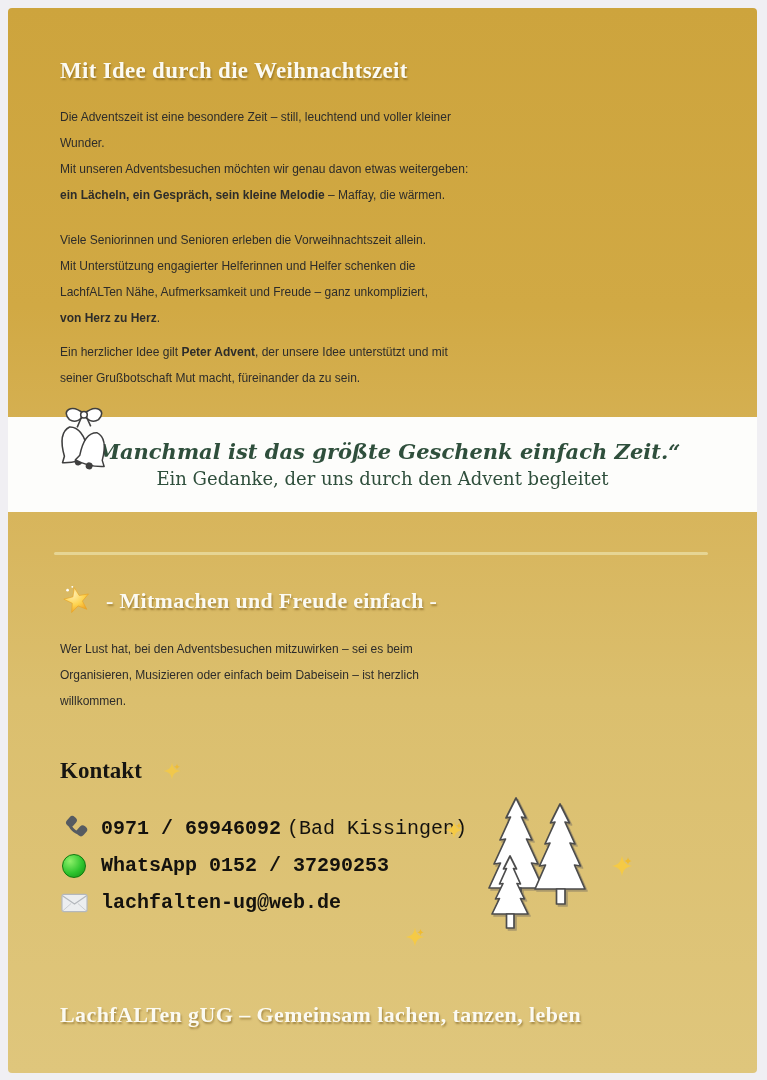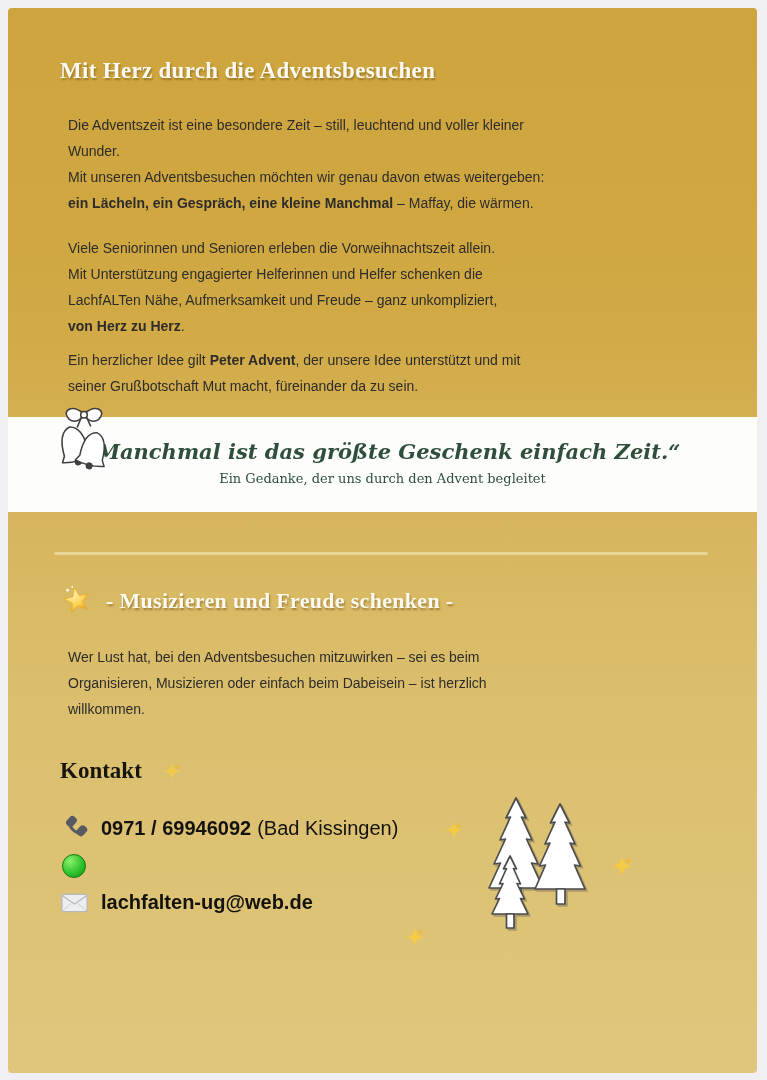--- a/index.html
+++ b/index.html
@@ -22,43 +22,43 @@
   }
   .abs{position:absolute;left:52px;}
   .title{
     top:50px;margin:0;
     font-family:"Liberation Serif",serif;font-weight:bold;font-size:23px;
     color:var(--heading-white,#fbfaf2);
     text-shadow:1px 2px 2px rgba(90,60,0,.45);
     letter-spacing:.3px;
   }
   .body-par{
-    margin:8px;width:690px;
-    font-size:14px;line-height:26px;
+    margin:0;width:690px;
+    font-size:12px;line-height:26px;
     color:var(--body-text,#2d2c2a);
     white-space:pre-wrap;
   }
   .body-par .b{font-weight:bold;}
   .p-intro{top:96px;}
   .p-seniors{top:219px;}
   .p-thanks{top:331px;}
   .p-mitmachen{top:628px;}
   .quote-band{
     position:absolute;left:0;top:409px;width:100%;height:95px;
     background:var(--band-bg,#fdfdfb);
     display:flex;flex-direction:column;justify-content:center;align-items:center;
   }
   .bells{position:absolute;left:44px;top:-16px;width:62px;height:76px;}
   .quote-l1{
     font-family:"DejaVu Serif",serif;font-style:italic;font-weight:bold;
     font-size:21px;line-height:29px;
     color:var(--quote-green,#2f4f3c);
   }
   .quote-l2{
-    font-family:"DejaVu Serif",serif;font-size:13px;line-height:26px;
+    font-family:"DejaVu Serif",serif;font-size:18px;line-height:26px;
     color:var(--quote-green,#2f4f3c);
   }
   .divider{
     position:absolute;left:46px;top:544px;width:654px;height:2.5px;
     background:var(--divider,#e8d89a);border-radius:2px;opacity:.9;
   }
   .section-head{
     position:absolute;left:52px;top:576px;
     display:flex;align-items:center;gap:12px;
   }
@@ -76,21 +76,21 @@
   .kontakt-head h2{
     margin:0;font-family:"Liberation Serif",serif;font-weight:bold;
     font-size:23px;color:#161512;
   }
   .contacts{
     position:absolute;left:52px;top:806px;
     display:flex;flex-direction:column;gap:8px;
   }
   .contact-row{display:flex;align-items:center;gap:13px;height:29px;}
   .contact-icon{width:28px;display:flex;justify-content:center;align-items:center;}
-  .contact-text{font-family:Liberation Sans, sans-serif;font-size:20px;color:#14120e;}
+  .contact-text{font-family:Liberation Mono, monospace;font-size:20px;color:#14120e;}
   .contact-text .number{font-weight:bold;}
   .contact-text .note{margin-left:6px;}
   .wa-dot{
     width:24px;height:24px;border-radius:50%;display:inline-block;
     background:radial-gradient(circle at 32% 28%, #8ef06a, var(--whatsapp-green,#2fc52f) 55%, #149314 95%);
     border:1px solid #0f7a0f;box-sizing:border-box;
   }
   .trees{
     position:absolute;left:478px;top:786px;width:108px;height:142px;
     filter:drop-shadow(2.5px 2px 0 rgba(110,105,95,.45));
@@ -103,26 +103,26 @@
     text-shadow:1px 2px 2px rgba(90,60,0,.45);
     letter-spacing:.4px;
   }
 </style>
 </head>
 <body>
 
 <div class="page">
   <div class="card">
 
-    <h1 class="abs title">Mit Herz durch die Adventsbesuchen</h1>
+    <h1 class="abs title">Mit Idee durch die Weihnachtszeit</h1>
 
     <p class="abs body-par p-intro"><span>Die Adventszeit ist eine besondere Zeit – still, leuchtend und voller kleiner
 Wunder.
 Mit unseren Adventsbesuchen möchten wir genau davon etwas weitergeben:
-</span><span class="b">ein Lächeln, ein Gespräch, eine kleine Manchmal</span><span> – Maffay, die wärmen.</span></p>
+</span><span class="b">ein Lächeln, ein Gespräch, sein kleine Melodie</span><span> – Maffay, die wärmen.</span></p>
     <p class="abs body-par p-seniors"><span>Viele Seniorinnen und Senioren erleben die Vorweihnachtszeit allein.
 Mit Unterstützung engagierter Helferinnen und Helfer schenken die
 LachfALTen Nähe, Aufmerksamkeit und Freude – ganz unkompliziert,
 </span><span class="b">von Herz zu Herz</span><span>.</span></p>
     <p class="abs body-par p-thanks"><span>Ein herzlicher Idee gilt </span><span class="b">Peter Advent</span><span>, der unsere Idee unterstützt und mit
 seiner Grußbotschaft Mut macht, füreinander da zu sein.</span></p>
 
     <div class="quote-band">
       <svg class="bells" viewBox="0 0 64 78">
         <g stroke="#3f3f3f" stroke-width="1.6" fill="#ffffff" stroke-linejoin="round">
@@ -154,21 +154,21 @@
           <radialGradient id="stg" cx="38%" cy="25%" r="85%">
             <stop offset="0%" stop-color="#ffeeb0"></stop>
             <stop offset="55%" stop-color="#fdd34f"></stop>
             <stop offset="100%" stop-color="#f09c1d"></stop>
           </radialGradient>
         </defs>
         <polygon transform="rotate(-12)" points="0,-14 3.4,-4.7 13.3,-4.3 5.5,1.8 8.2,11.3 0,5.8 -8.2,11.3 -5.5,1.8 -13.3,-4.3 -3.4,-4.7" fill="url(#stg)" stroke="#e8a21f" stroke-width="0.6"></polygon>
         <circle cx="-10" cy="-11" r="1.4" fill="#ffffff"></circle>
         <circle cx="-5" cy="-14.5" r="1" fill="#ffffff"></circle>
       </svg>
-      <span class="section-title">- Musizieren und Freude schenken -</span>
+      <span class="section-title">- Mitmachen und Freude einfach -</span>
     </div>
 
     <p class="abs body-par p-mitmachen"><span>Wer Lust hat, bei den Adventsbesuchen mitzuwirken – sei es beim
 Organisieren, Musizieren oder einfach beim Dabeisein – ist herzlich
 willkommen.</span></p>
 
     <div class="kontakt-head">
       <h2>Kontakt</h2>
       <svg class="spk" width="20" height="20" viewBox="-13 -13 26 26" opacity="0.85">
         <path d="M0,-11 C1.3,-3.8 3.8,-1.3 11,0 C3.8,1.3 1.3,3.8 0,11 C-1.3,3.8 -3.8,1.3 -11,0 C-3.8,-1.3 -1.3,-3.8 0,-11 Z" fill="#f5ca45"></path>
@@ -186,20 +186,21 @@
               <path d="M5 13 C5 24 29 24 29 13 L24.5 13 C24.5 19 9.5 19 9.5 13 Z"></path>
             </g>
           </svg>
         </span>
         <span class="contact-text"><span class="number">0971 / 69946092</span><span class="note">(Bad Kissingen)</span></span>
       </div>
       <div class="contact-row">
         <span class="contact-icon">
             <span class="wa-dot"></span>
           </span>
+        <span class="contact-text"><span class="number">WhatsApp 0152 / 37290253</span></span>
       </div>
       <div class="contact-row">
         <span class="contact-icon">
           <svg width="27" height="20" viewBox="0 0 28 20">
             <rect x="1" y="1" width="26" height="18" rx="2" fill="#eceef0" stroke="#b4b8bd" stroke-width="1.2"></rect>
             <path d="M1.5,2.5 L14,11 L26.5,2.5" fill="none" stroke="#b4b8bd" stroke-width="1.3"></path>
             <path d="M2,18 L10.5,10.5 M26,18 L17.5,10.5" fill="none" stroke="#c9ccd0" stroke-width="1"></path>
           </svg>
         </span>
         <span class="contact-text"><span class="number">lachfalten-ug@web.de</span></span>
@@ -223,15 +224,16 @@
     </svg>
     <svg class="sparkle" style="left:602px;top:846px;width:24px;height:24px" viewBox="-13 -13 26 26">
       <path d="M0,-11 C1.3,-3.8 3.8,-1.3 11,0 C3.8,1.3 1.3,3.8 0,11 C-1.3,3.8 -3.8,1.3 -11,0 C-3.8,-1.3 -1.3,-3.8 0,-11 Z" fill="#f5ca45"></path>
       <path d="M6.5,-9.5 C7,-7 7.9,-6.1 10.5,-5.5 C7.9,-4.9 7,-4 6.5,-1.5 C6,-4 5.1,-4.9 2.5,-5.5 C5.1,-6.1 6,-7 6.5,-9.5 Z" fill="#f0bb2e"></path>
     </svg>
     <svg class="sparkle" style="left:396px;top:918px;width:22px;height:22px" viewBox="-13 -13 26 26">
       <path d="M0,-11 C1.3,-3.8 3.8,-1.3 11,0 C3.8,1.3 1.3,3.8 0,11 C-1.3,3.8 -3.8,1.3 -11,0 C-3.8,-1.3 -1.3,-3.8 0,-11 Z" fill="#f5ca45"></path>
       <path d="M6.5,-9.5 C7,-7 7.9,-6.1 10.5,-5.5 C7.9,-4.9 7,-4 6.5,-1.5 C6,-4 5.1,-4.9 2.5,-5.5 C5.1,-6.1 6,-7 6.5,-9.5 Z" fill="#f0bb2e"></path>
     </svg>
 
+    <p class="footer-tagline">LachfALTen gUG – Gemeinsam lachen, tanzen, leben</p>
 
   </div>
 </div>
 
 </body></html>

